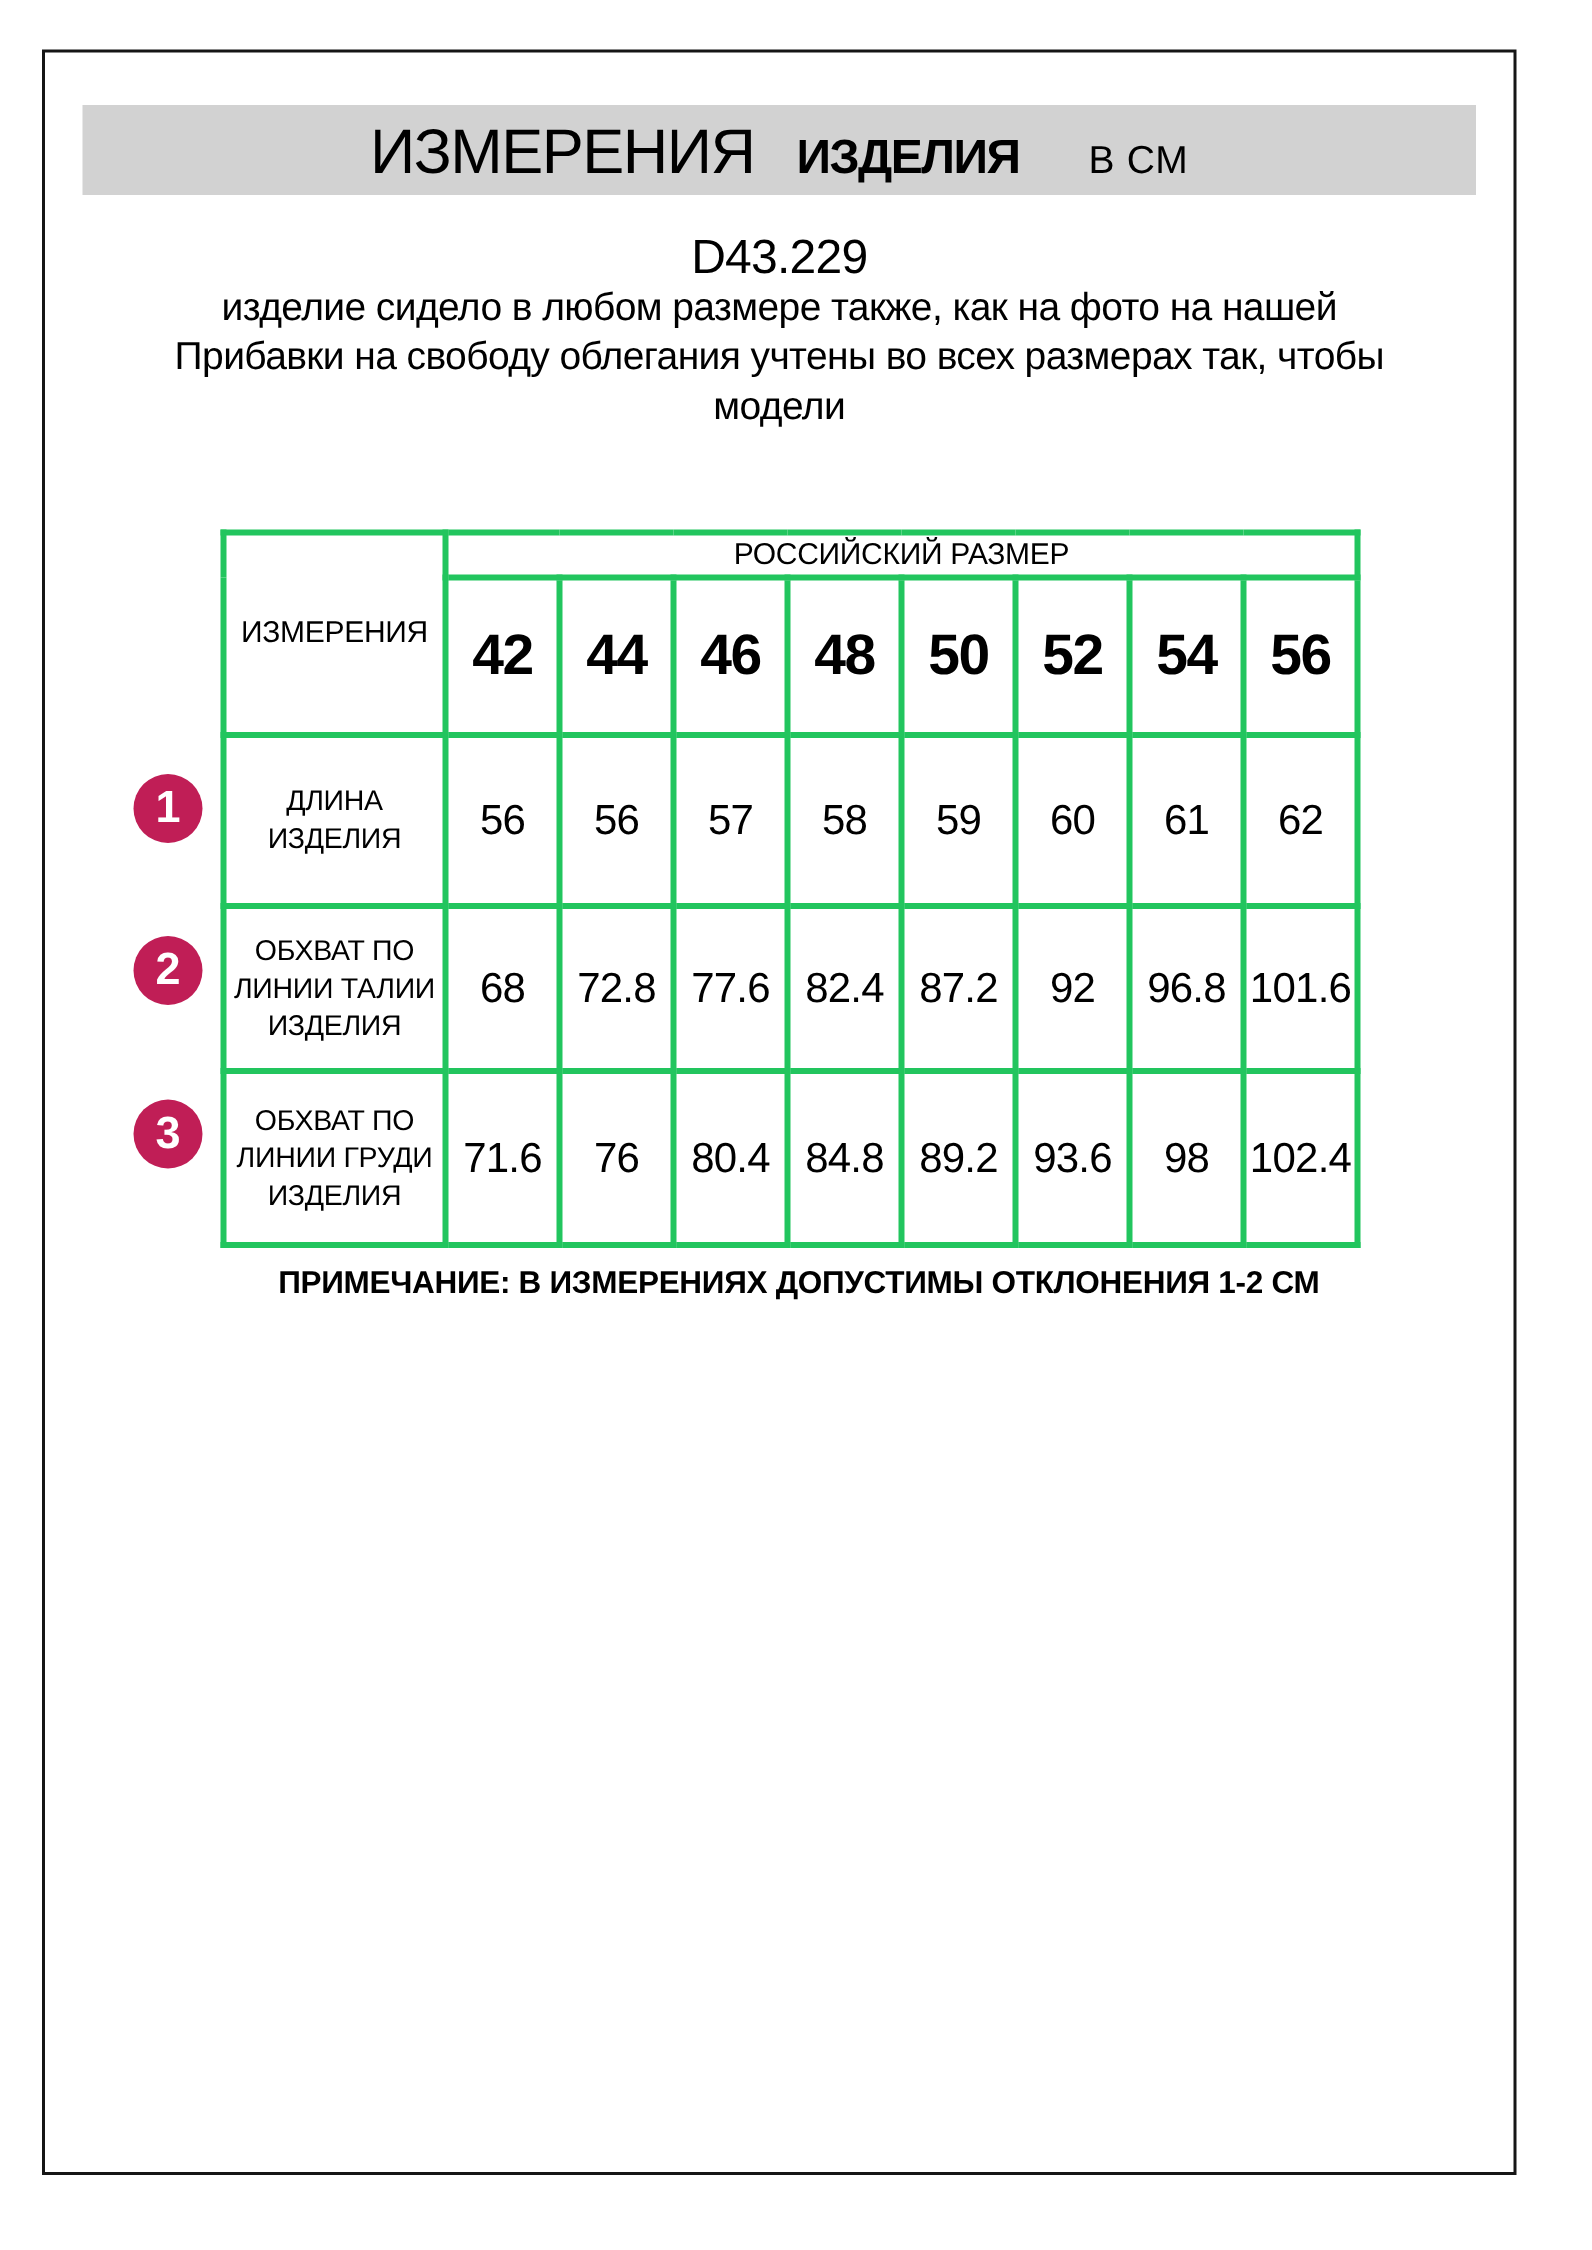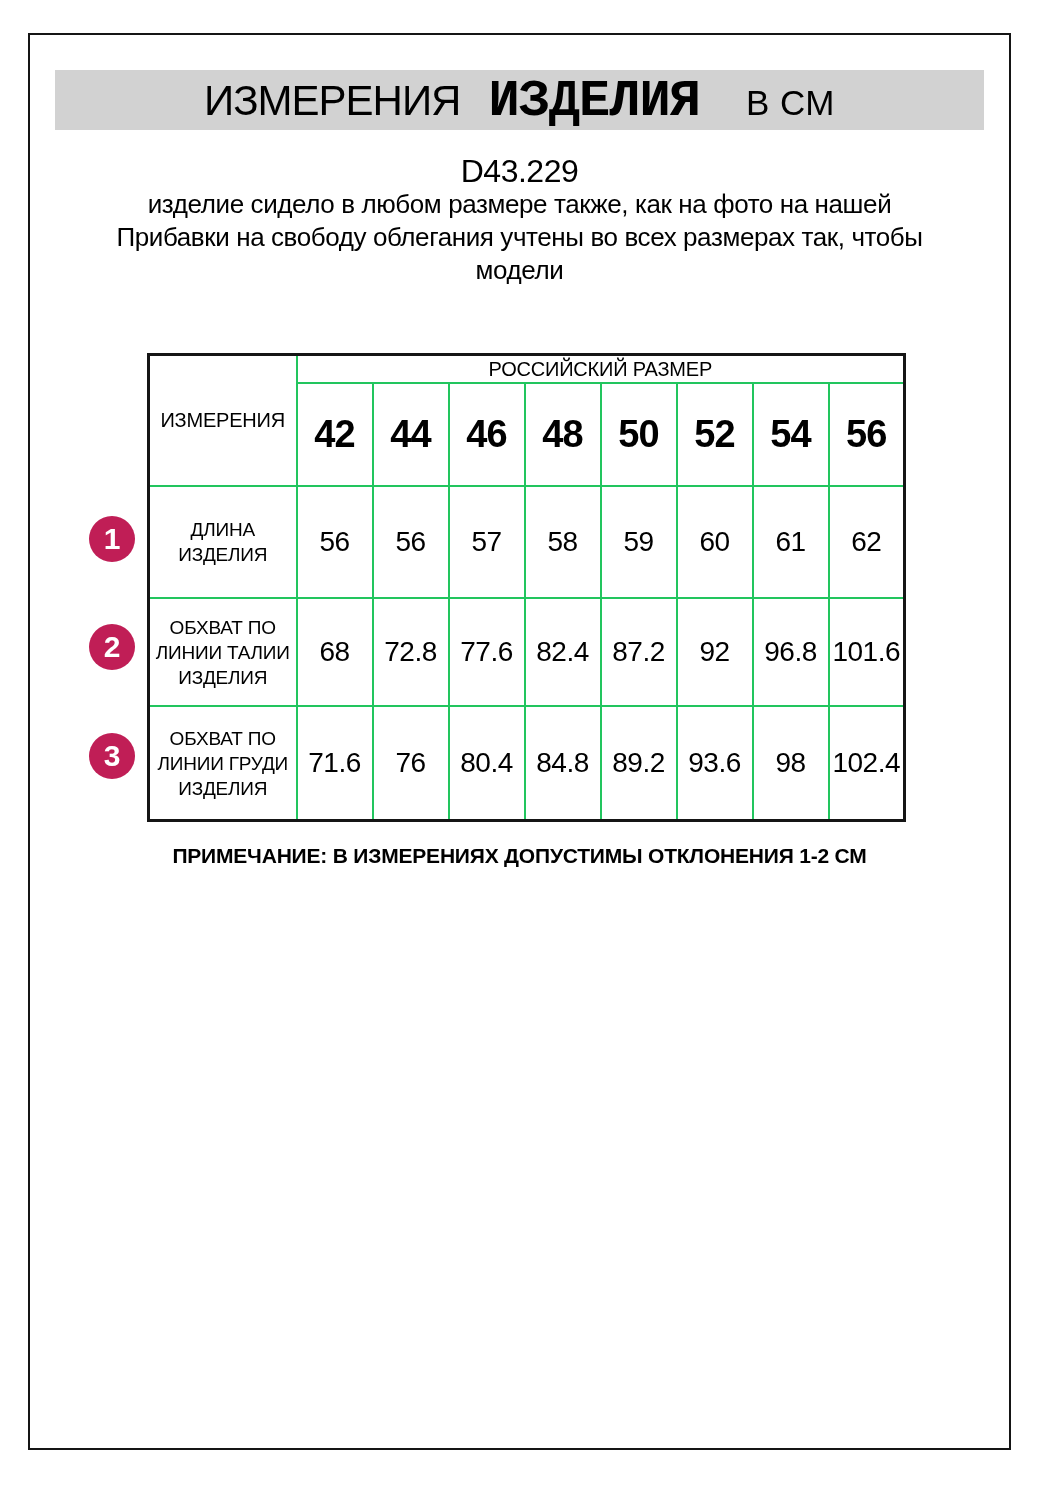--- a/index.html
+++ b/index.html
@@ -10,60 +10,60 @@
   }
   .frame {
     position:absolute; left:28px; top:33px; width:979px; height:1413px;
     border:2px solid #151515; background:#ffffff;
   }
   .title-band {
     position:absolute; left:25px; top:35px; width:929px; height:60px;
     background:#d2d2d2; text-align:center; line-height:62px; white-space:nowrap;
   }
   .title-part1 { font-size:42px; letter-spacing:-1px; }
-  .title-part2 { font-size:52px; font-weight:bold; letter-spacing:-1px; margin-left:28px;font-family:Liberation Mono, monospace; }
-  .title-unit  { font-size:35px; margin-left:46px; letter-spacing:0.5px; }
+  .title-part2 { font-size:32px; font-weight:bold; letter-spacing:-1px; margin-left:28px; }
+  .title-unit  { font-size:26px; margin-left:46px; letter-spacing:0.5px; }
   .product-code {
     position:absolute; top:118px; left:0; width:100%; text-align:center;
     font-size:32px; letter-spacing:-0.5px;
   }
   .para {
     position:absolute; left:0; width:100%; text-align:center;
     font-size:26px; line-height:33px; letter-spacing:-0.4px;
   }
   .para-1 { top:153px; }
   .para-2 { top:264px; }
 
   .size-table {
     position:absolute; left:117px; top:318px;
     border-collapse:collapse; table-layout:fixed; width:756px;
     border:3px solid #151515;
   }
-  .size-table td { border:2px solid #22c55e; text-align:center; vertical-align:middle; padding:0; }
+  .size-table td { border:4px solid #22c55e; text-align:center; vertical-align:middle; padding:0; }
   .cell-corner { font-size:20px; letter-spacing:-0.2px; }
   .cell-group  { font-size:20px; height:26px; letter-spacing:-0.2px; }
   .row-sizes td { height:101px; font-size:38px; font-weight:bold; letter-spacing:-1px; }
   .row-h1 td { height:110px; }
   .row-h2 td { height:106px;margin-top:23px; }
   .row-h3 td { height:112px; }
   .cell-label { font-size:19px; line-height:25px; padding:0 12px; letter-spacing:-0.2px; }
   .cell-val { font-size:28px; letter-spacing:-0.5px; }
 
   .row-marker {
     position:absolute; left:59px; width:46px; height:46px; border-radius:50%;
     background:#c01e56; color:#ffffff; display:flex; align-items:center; justify-content:center;
     font-size:30px; font-weight:bold;
   }
   .marker-1 { top:481px; }
   .marker-2 { top:589px; }
   .marker-3 { top:698px; }
 
   .note {
     position:absolute; top:809px; left:0; width:100%; text-align:center;
-    font-size:21px; font-weight:bold; letter-spacing:-0.2px;
+    font-size:21px; font-weight:bold; letter-spacing:-0.2px;padding-left:13px;
   }
 </style>
 </head>
 <body>
 
 <div class="page">
   <div class="frame">
 
     <div class="title-band">
       <span class="title-part1">ИЗМЕРЕНИЯ</span><span class="title-part2">ИЗДЕЛИЯ</span><span class="title-unit">В СМ</span>

